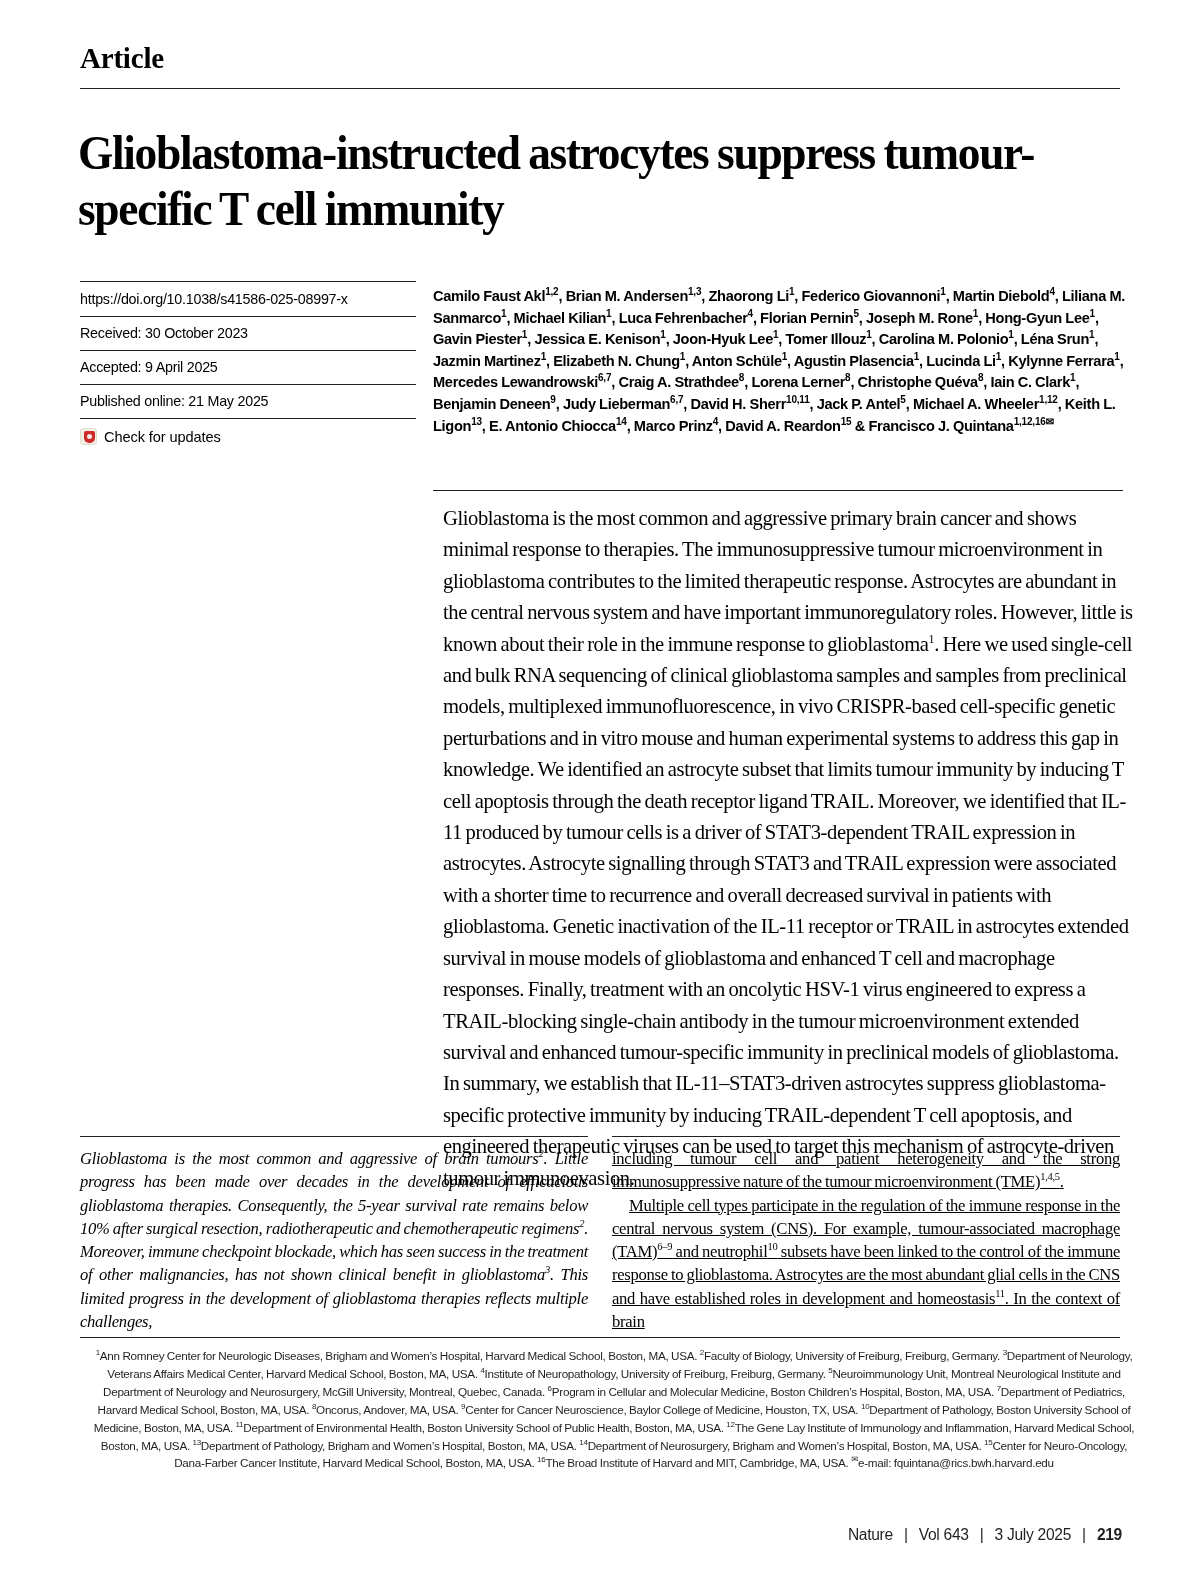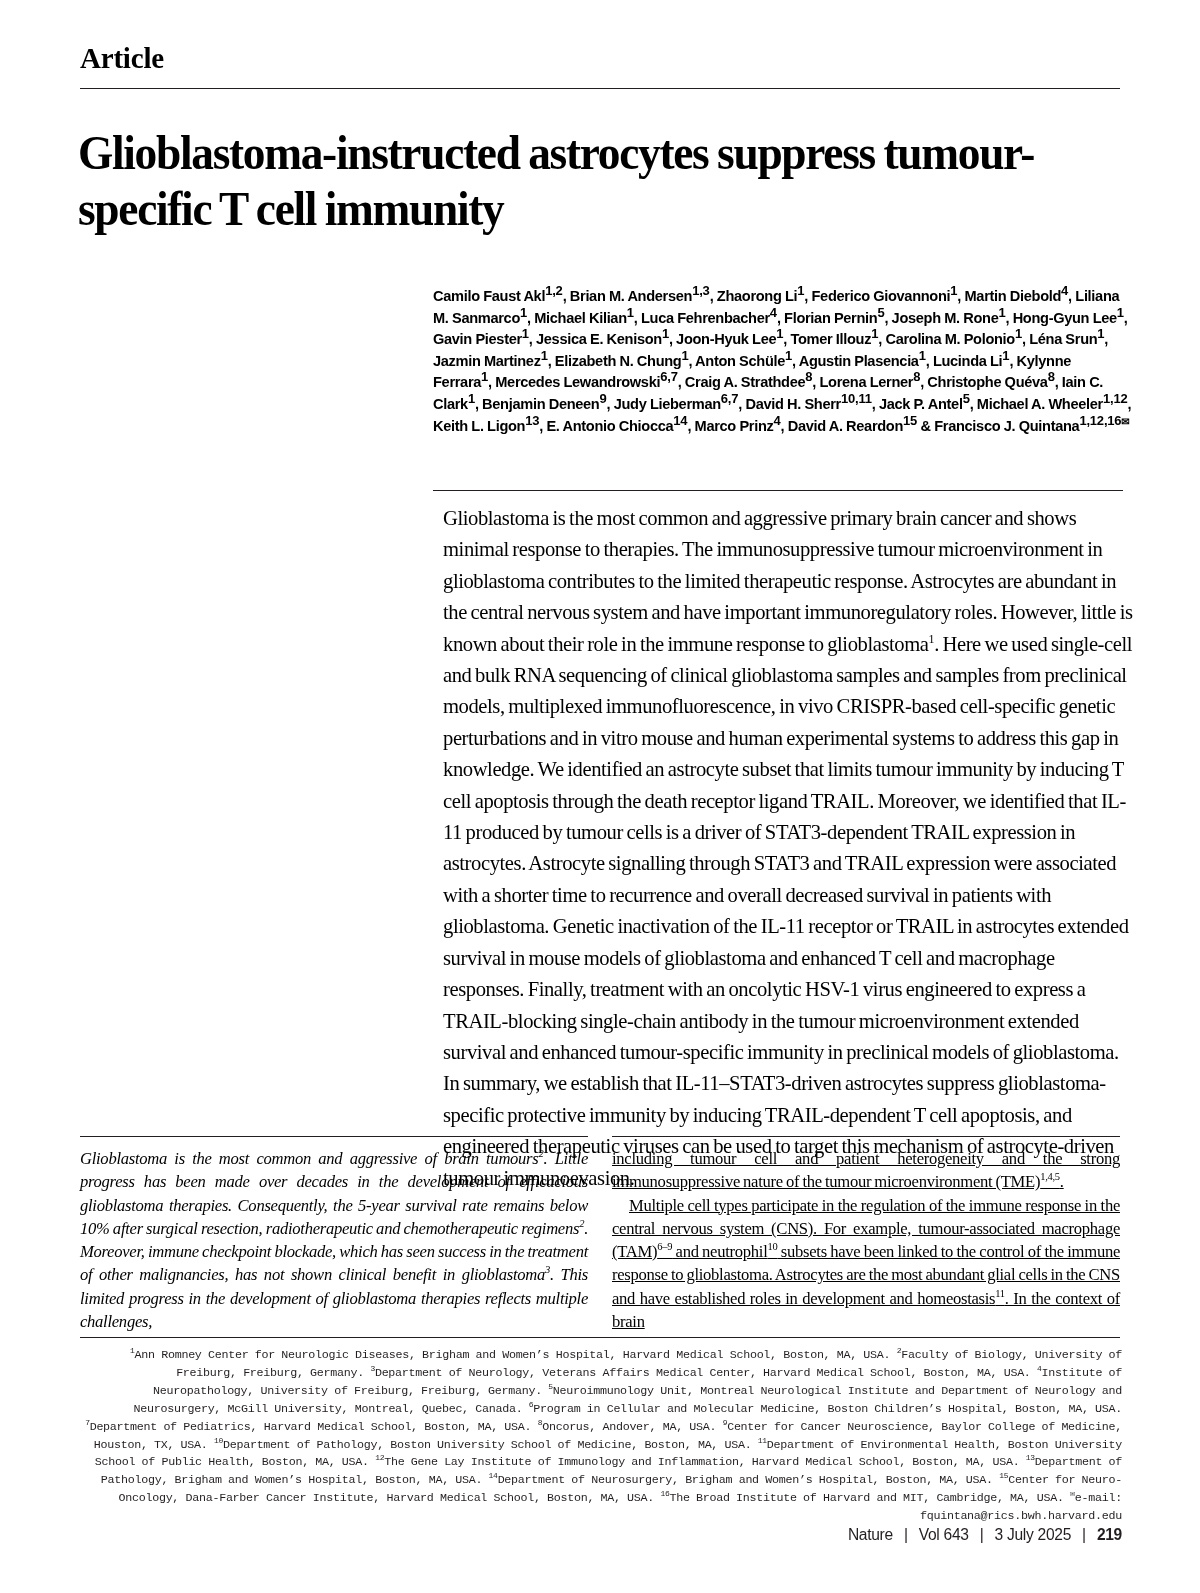--- a/index.html
+++ b/index.html
@@ -107,21 +107,21 @@
     left: 433px; top: 286px;
     width: 700px;
     font-family: "Liberation Sans", sans-serif;
     font-weight: bold;
     font-size: 14.6px;
     line-height: 21.6px;
     letter-spacing: -0.32px;
     word-spacing: -0.3px;
   }
   .authors sup {
-    font-size: 13px;
+    font-size: 10px;
     font-weight: bold;
     vertical-align: super;
     line-height: 0;
     letter-spacing: -0.2px;
   }
   .env-glyph {
     font-size: 10px;
     vertical-align: super;
     line-height: 0;
   }
@@ -186,29 +186,29 @@
 
   
   .affil-rule {
     position: absolute;
     left: 80px; top: 1337px;
     width: 1040px; height: 1px;
     background: #231f20;
   }
   .affiliations {
     position: absolute;
-    left: 80px; top: 1347px;
+    left: 93px; top: 1347px;
     width: 1042px;
-    font-family: Liberation Mono, monospace;
+    font-family: Liberation Sans, sans-serif;
     font-size: 11.7px;
     line-height: 17.9px;
     letter-spacing: -0.28px;
     word-spacing: -0.35px;
     color: #231f20;
-    text-align: right;
+    text-align: center;
   }
   .affiliations sup {
     font-size: 8px;
     vertical-align: super;
     line-height: 0;
   }
   .mail-glyph { font-size: 8.5px; vertical-align: super; line-height: 0; }
 
   
   .footer {
@@ -227,20 +227,30 @@
 </head>
 <body>
 
 <div class="page">
 
   <div class="article-kicker">Article</div>
   <div class="rule-under-kicker"></div>
 
   <h1 class="title">Glioblastoma-instructed astrocytes suppress tumour-specific T cell immunity</h1>
 
+  <div class="meta">
+    <div class="meta-row first">https://doi.org/10.1038/s41586-025-08997-x</div>
+    <div class="meta-row">Received: 30 October 2023</div>
+    <div class="meta-row">Accepted: 9 April 2025</div>
+    <div class="meta-row">Published online: 21 May 2025</div>
+    <div class="meta-check">
+      <span class="cfu-icon"></span>
+      <span>Check for updates</span>
+    </div>
+  </div>
 
   <div class="authors" id="authors"><span>Camilo Faust Akl<sup>1,2</sup></span>, <span>Brian M. Andersen<sup>1,3</sup></span>, <span>Zhaorong Li<sup>1</sup></span>, <span>Federico Giovannoni<sup>1</sup></span>, <span>Martin Diebold<sup>4</sup></span>, <span>Liliana M. Sanmarco<sup>1</sup></span>, <span>Michael Kilian<sup>1</sup></span>, <span>Luca Fehrenbacher<sup>4</sup></span>, <span>Florian Pernin<sup>5</sup></span>, <span>Joseph M. Rone<sup>1</sup></span>, <span>Hong-Gyun Lee<sup>1</sup></span>, <span>Gavin Piester<sup>1</sup></span>, <span>Jessica E. Kenison<sup>1</sup></span>, <span>Joon-Hyuk Lee<sup>1</sup></span>, <span>Tomer Illouz<sup>1</sup></span>, <span>Carolina M. Polonio<sup>1</sup></span>, <span>Léna Srun<sup>1</sup></span>, <span>Jazmin Martinez<sup>1</sup></span>, <span>Elizabeth N. Chung<sup>1</sup></span>, <span>Anton Schüle<sup>1</sup></span>, <span>Agustin Plasencia<sup>1</sup></span>, <span>Lucinda Li<sup>1</sup></span>, <span>Kylynne Ferrara<sup>1</sup></span>, <span>Mercedes Lewandrowski<sup>6,7</sup></span>, <span>Craig A. Strathdee<sup>8</sup></span>, <span>Lorena Lerner<sup>8</sup></span>, <span>Christophe Quéva<sup>8</sup></span>, <span>Iain C. Clark<sup>1</sup></span>, <span>Benjamin Deneen<sup>9</sup></span>, <span>Judy Lieberman<sup>6,7</sup></span>, <span>David H. Sherr<sup>10,11</sup></span>, <span>Jack P. Antel<sup>5</sup></span>, <span>Michael A. Wheeler<sup>1,12</sup></span>, <span>Keith L. Ligon<sup>13</sup></span>, <span>E. Antonio Chiocca<sup>14</sup></span>, <span>Marco Prinz<sup>4</sup></span>, <span>David A. Reardon<sup>15</sup></span> &amp; <span>Francisco J. Quintana<sup>1,12,16</sup></span><span class="env-glyph">✉</span></div>
 
   <div class="abstract-rule"></div>
   <div class="abstract" id="abstract">
       <p style="margin: 0px;">Glioblastoma is the most common and aggressive primary brain cancer and shows minimal response to therapies. The immunosuppressive tumour microenvironment in glioblastoma contributes to the limited therapeutic response. Astrocytes are abundant in the central nervous system and have important immunoregulatory roles. However, little is known about their role in the immune response to glioblastoma<sup>1</sup>. Here we used single-cell and bulk RNA sequencing of clinical glioblastoma samples and samples from preclinical models, multiplexed immunofluorescence, in vivo CRISPR-based cell-specific genetic perturbations and in vitro mouse and human experimental systems to address this gap in knowledge. We identified an astrocyte subset that limits tumour immunity by inducing T cell apoptosis through the death receptor ligand TRAIL. Moreover, we identified that IL-11 produced by tumour cells is a driver of STAT3-dependent TRAIL expression in astrocytes. Astrocyte signalling through STAT3 and TRAIL expression were associated with a shorter time to recurrence and overall decreased survival in patients with glioblastoma. Genetic inactivation of the IL-11 receptor or TRAIL in astrocytes extended survival in mouse models of glioblastoma and enhanced T cell and macrophage responses. Finally, treatment with an oncolytic HSV-1 virus engineered to express a TRAIL-blocking single-chain antibody in the tumour microenvironment extended survival and enhanced tumour-specific immunity in preclinical models of glioblastoma. In summary, we establish that IL-11–STAT3-driven astrocytes suppress glioblastoma-specific protective immunity by inducing TRAIL-dependent T cell apoptosis, and engineered therapeutic viruses can be used to target this mechanism of astrocyte-driven tumour immunoevasion.</p>
     </div>
 
   <div class="body-rule-left"></div>
   <div class="body-rule-right"></div>

